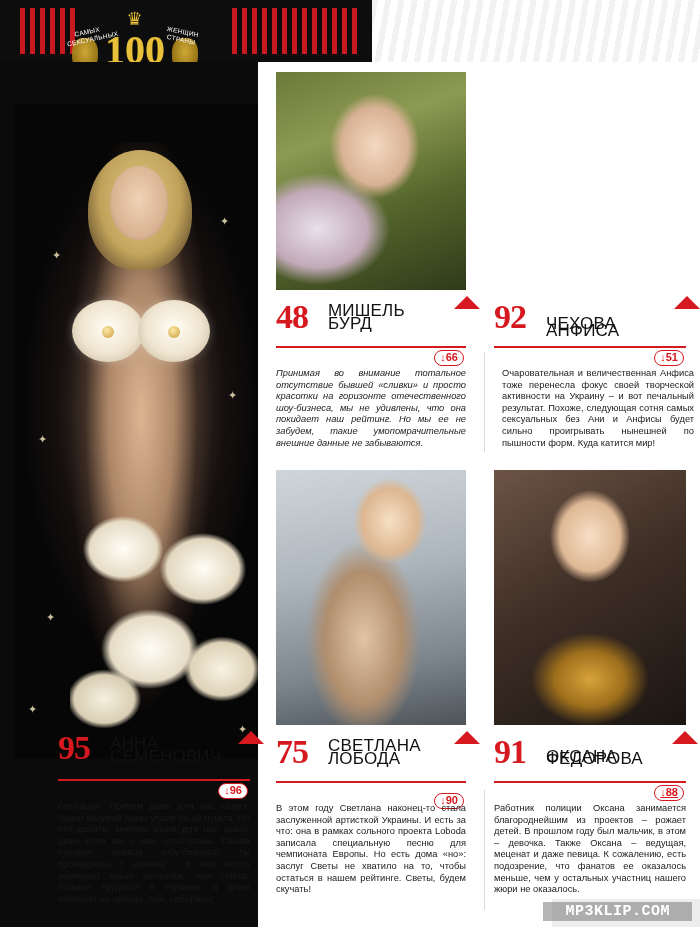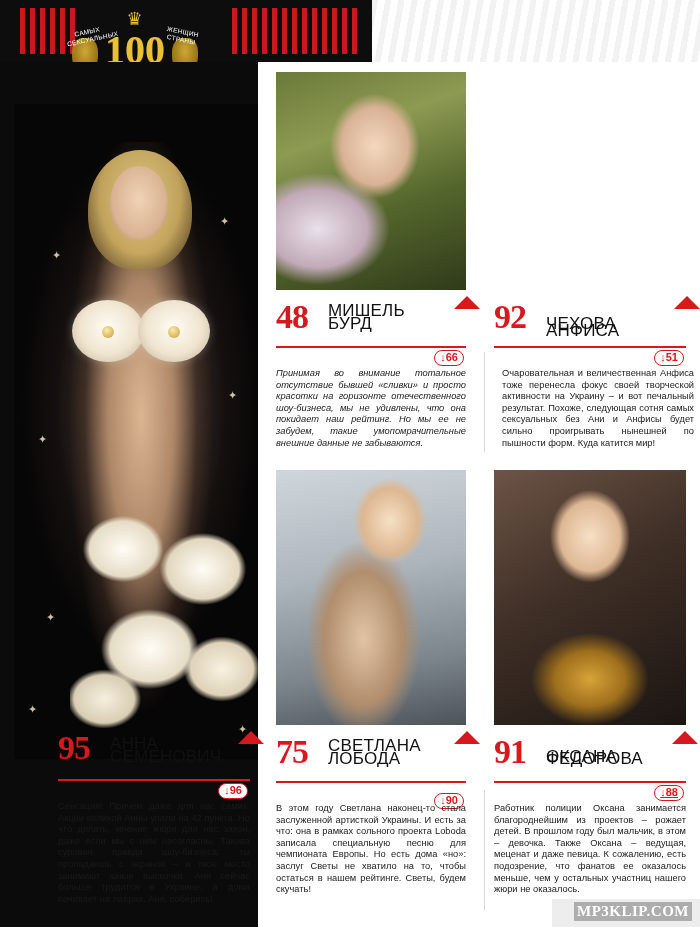--- a/index.html
+++ b/index.html
@@ -323,26 +323,26 @@
   .vline {
     position: absolute;
     width: 1px;
     background: #d8d8d8;
   }
 
   
   .watermark {
     position: absolute;
     right: 8px; bottom: 6px;
-    font-family: Liberation Serif, serif;
+    font-family: Liberation Mono, monospace;
     font-size: 15px;
     font-weight: bold;
     color: #ffffff;
     background: rgba(120,120,120,0.55);
-    padding: 1px 3px;
+    padding: 1px 22px;
     letter-spacing: .5px;
   }
   .wm-strip {
     position: absolute;
     right: 0; bottom: 0;
     width: 148px; height: 28px;
     background: rgba(235,235,235,0.9);
   }
 </style>
 </head>

